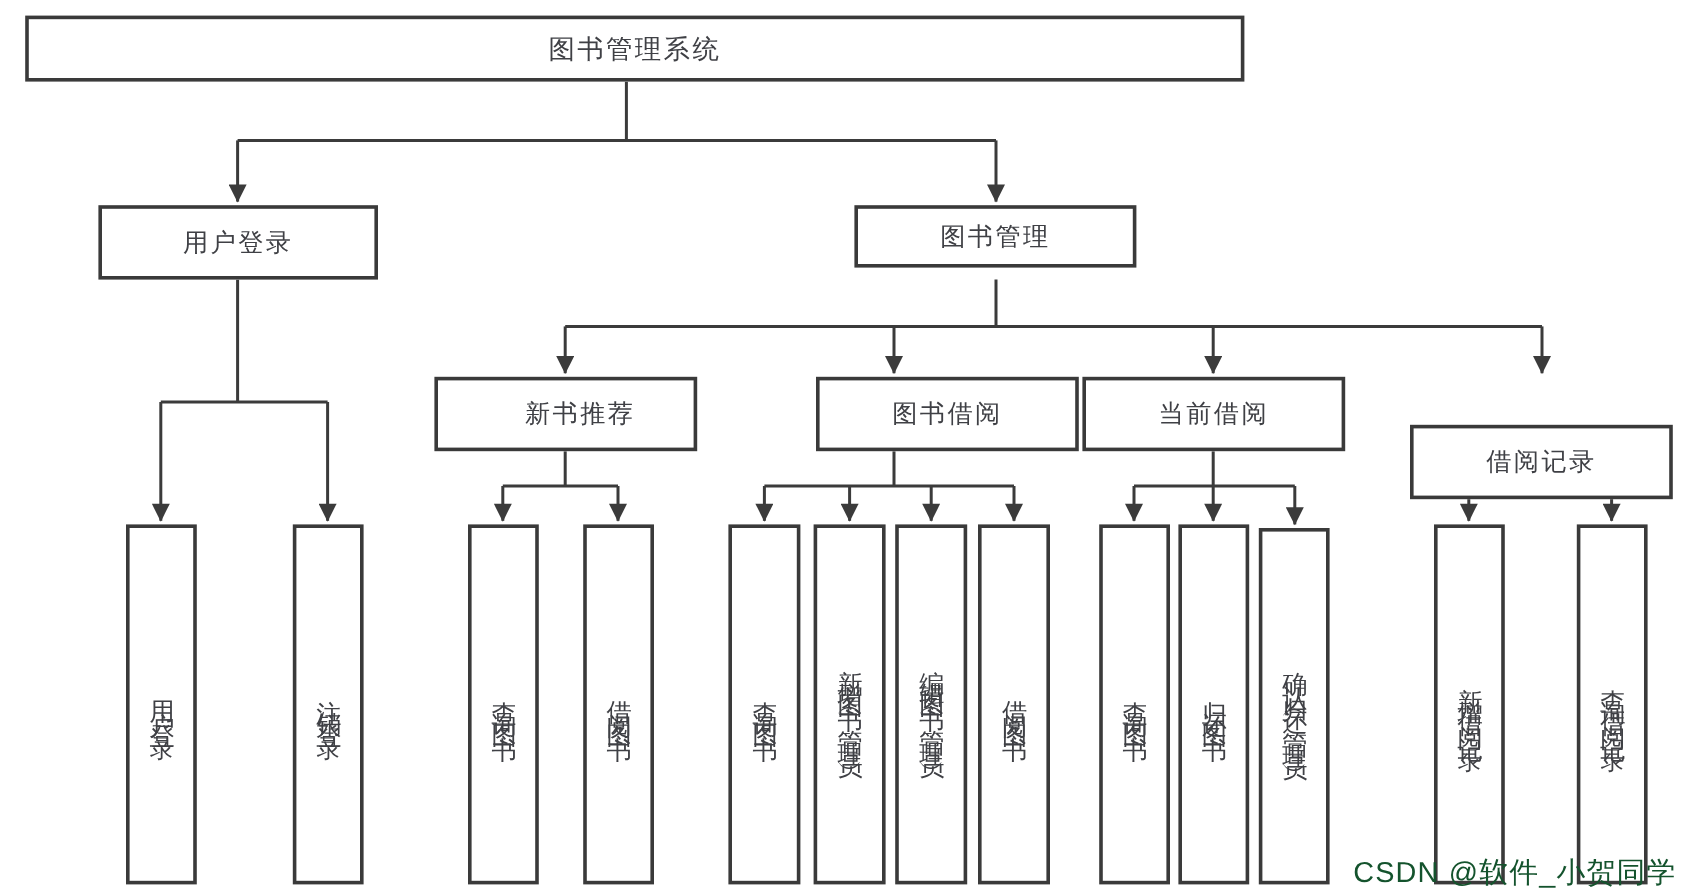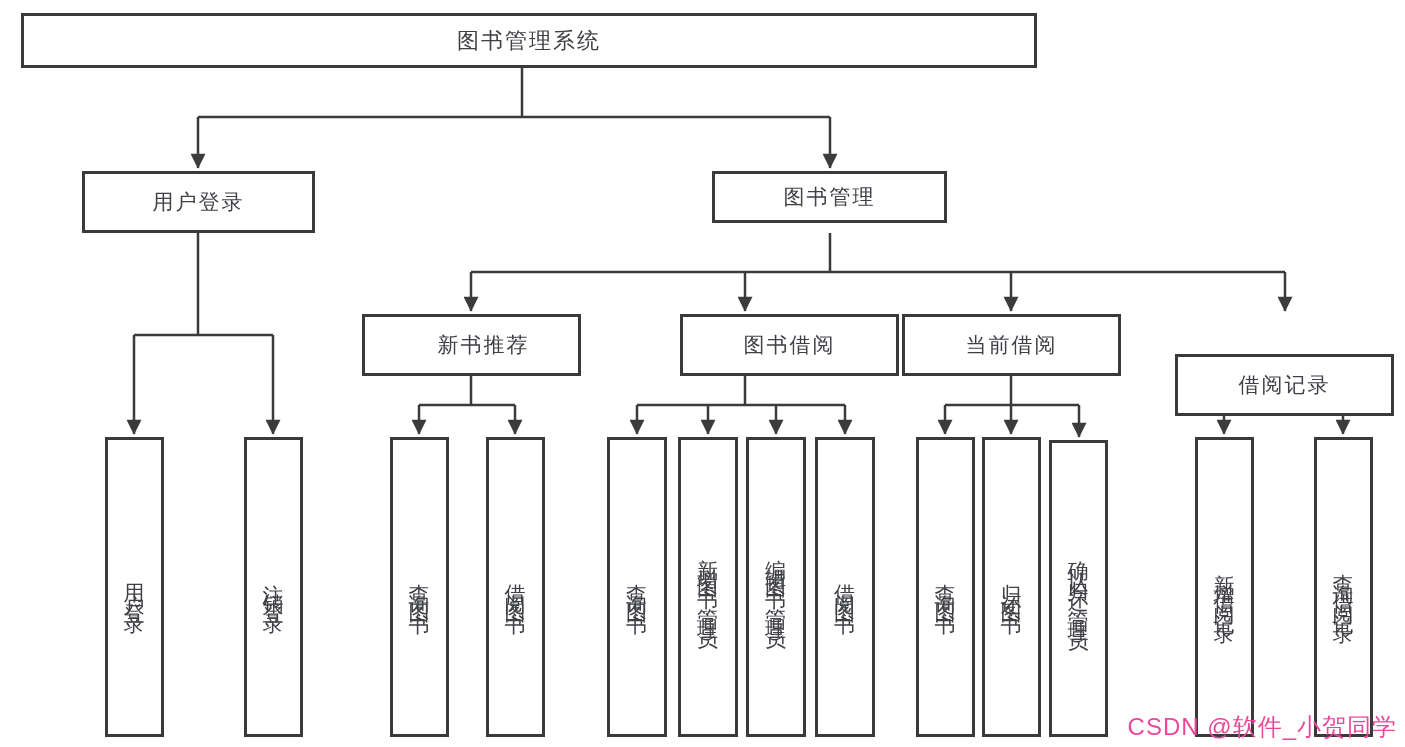--- a/index.html
+++ b/index.html
@@ -38,21 +38,21 @@
     font-size: 21px;
     line-height: 1;
     letter-spacing: 10px;
   }
   #watermark {
     position: absolute;
     right: 8px;
     bottom: 4px;
     font-size: 24px;
     letter-spacing: 1px;
-    color: #ec4899;
+    color: #14532d;
     z-index: 5;
     white-space: nowrap;
   }
 </style>
 </head>
 <body>
 
 <div id="stage">
 
   <svg id="connector-svg" viewBox="0 0 1405 747" xmlns="http://www.w3.org/2000/svg">

